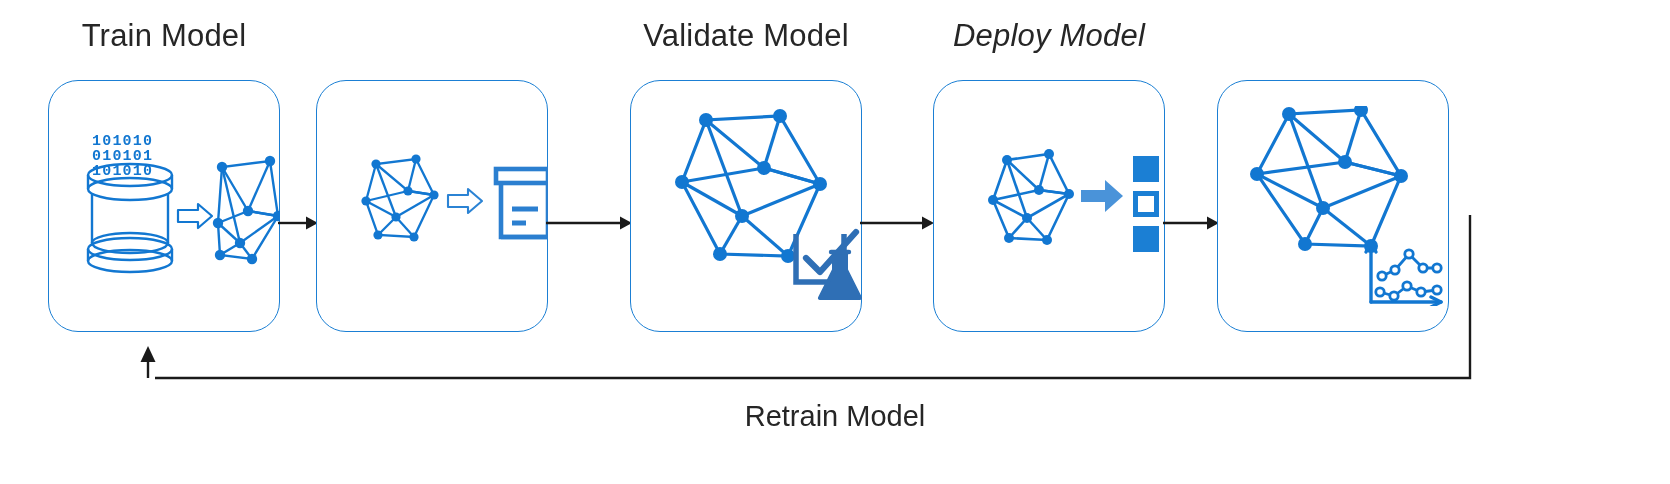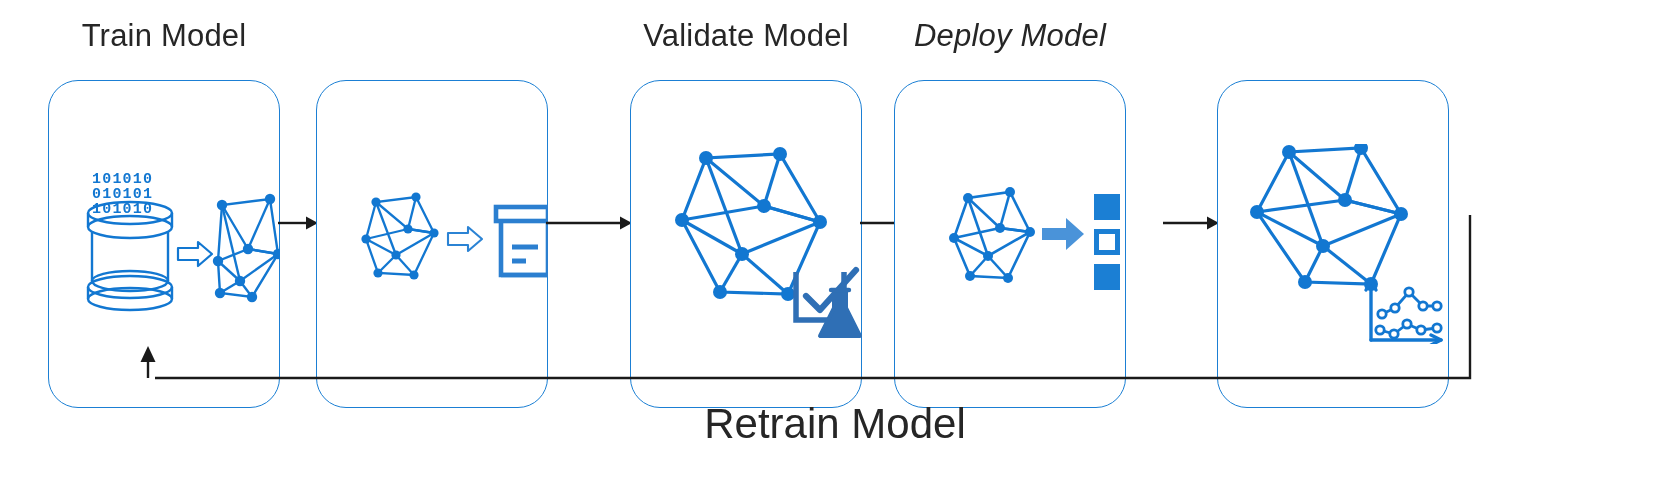--- a/index.html
+++ b/index.html
@@ -9,21 +9,21 @@
     font-family:"Liberation Sans","DejaVu Sans",sans-serif;
     overflow:hidden;
     position:relative;
   }
   .canvas{position:relative;width:1670px;height:484px;}
 
   .stage{
     position:absolute;
     top:80px;
     width:232px;
-    height:328px;
+    height:252px;
   }
   .stage-title{
     position:absolute;
     top:-62px;
     left:50%;
     transform:translateX(-50%);
     white-space:nowrap;
     font-size:31px;
     font-weight:400;
     color:#262626;
@@ -43,21 +43,21 @@
     display:flex;
     align-items:center;
     justify-content:flex-end;
   }
   .icon-holder svg{display:block;}
 
   
   #stage-train   {left:48px;}
   #stage-package {left:316px;}
   #stage-validate{left:630px;}
-  #stage-deploy  {left:894px;font-style:italic;}
+  #stage-deploy  {left:933px;font-style:italic;}
   #stage-monitor {left:1217px;}
 
   
   .connector{
     position:absolute;
     top:214px;
     height:18px;
   }
   .connector svg{display:block;}
 
@@ -72,21 +72,21 @@
     left:0;top:0;
     width:1670px;height:484px;
     pointer-events:none;
   }
   .retrain-label{
     position:absolute;
     left:0;
     top:400px;
     width:1670px;
     text-align:center;
-    font-size:42px;
+    font-size:29px;
     color:#262626;
     font-weight:400;
   }
 </style>
 </head>
 <body>
 
 <div class="canvas">
 
   <div class="stage" id="stage-train">

